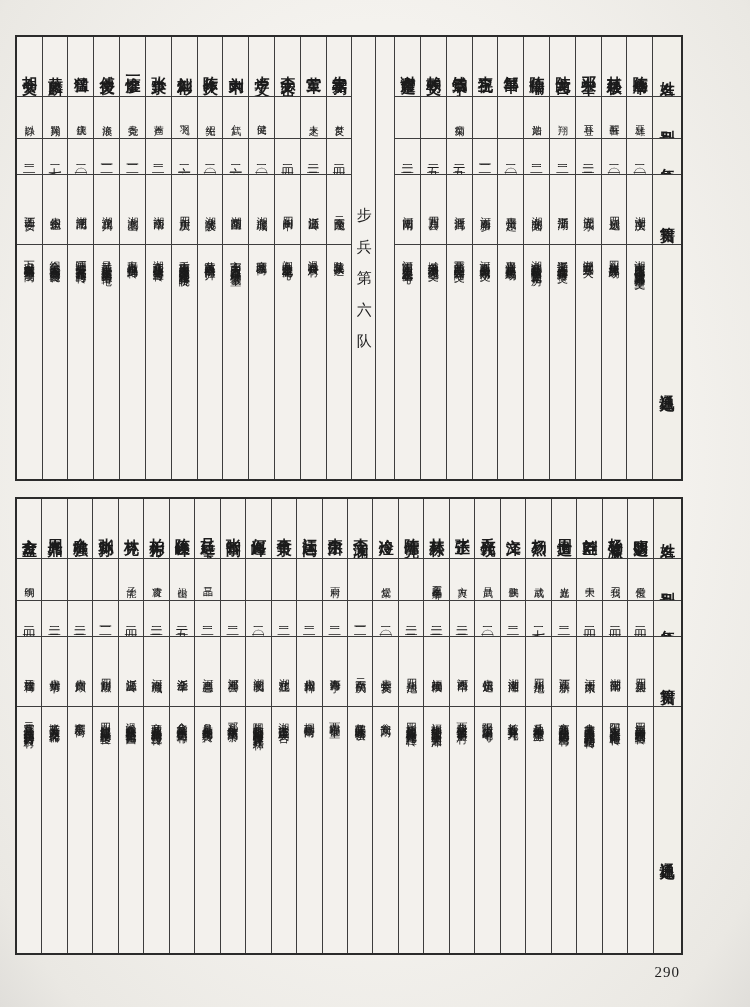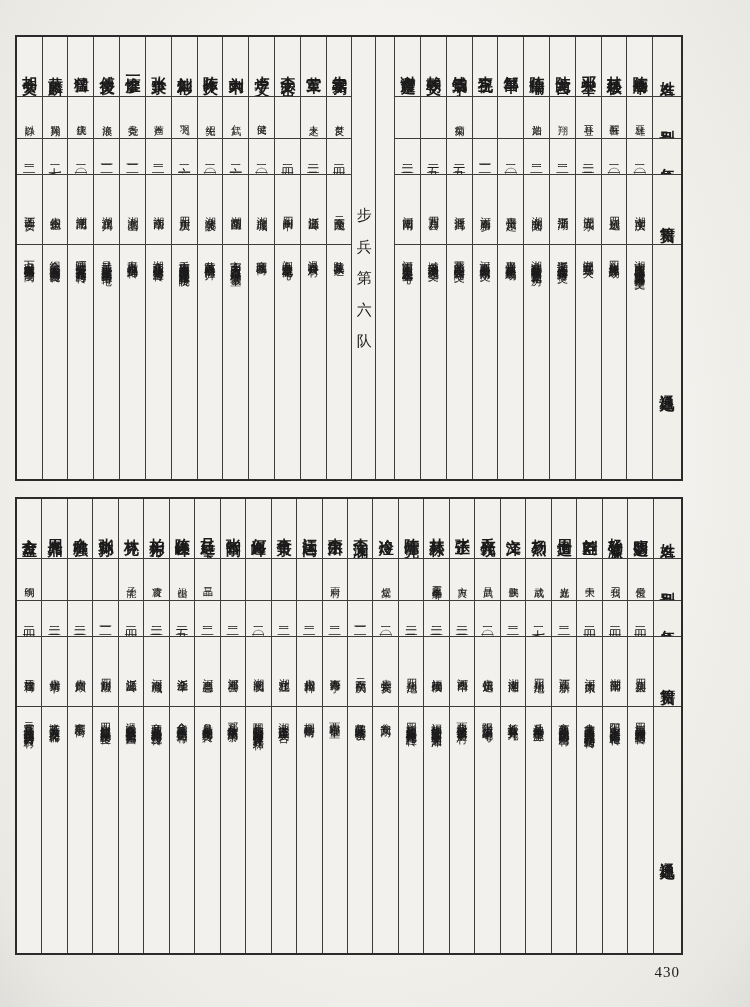--- a/index.html
+++ b/index.html
@@ -947,14 +947,14 @@
           <span class="vtext">二四</span>
         </div>
     <div class="cell c-native">
           <span class="vtext">福建云霄</span>
         </div>
     <div class="cell c-address">
           <span class="vtext">云霄县和平马路乾济药房转云霞村</span>
         </div>
   </div>
 </div>
-  <div class="page-number">430</div>
+  <div class="page-number">290</div>
 </div>
 
 </body></html>

